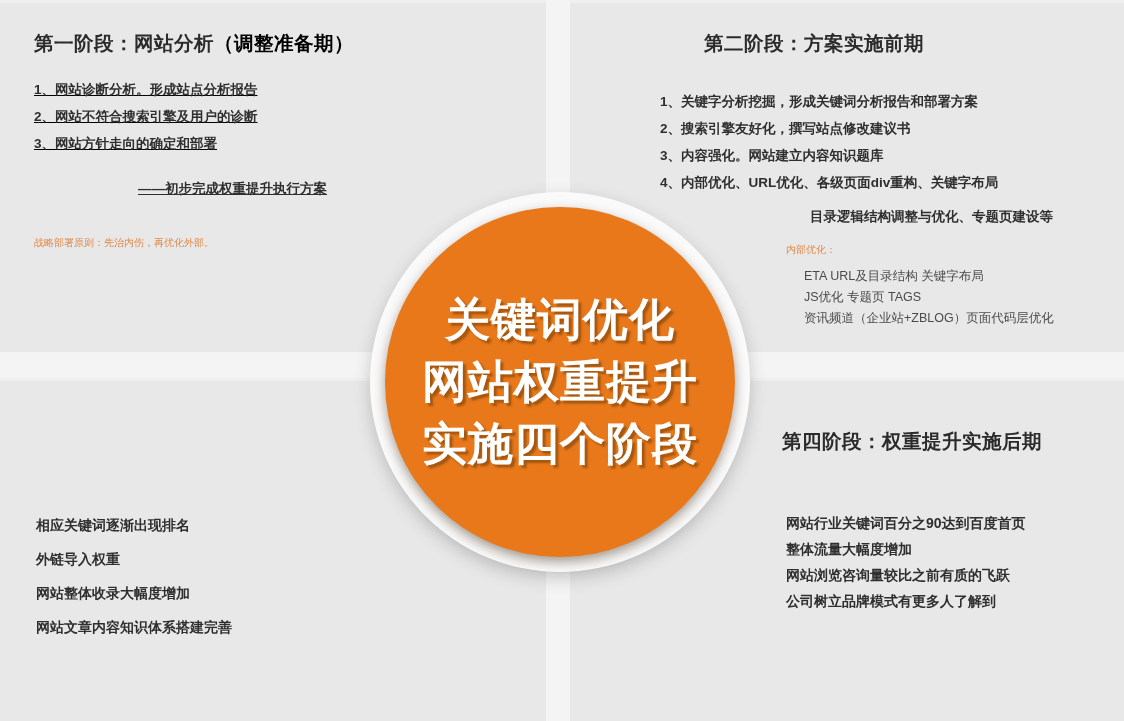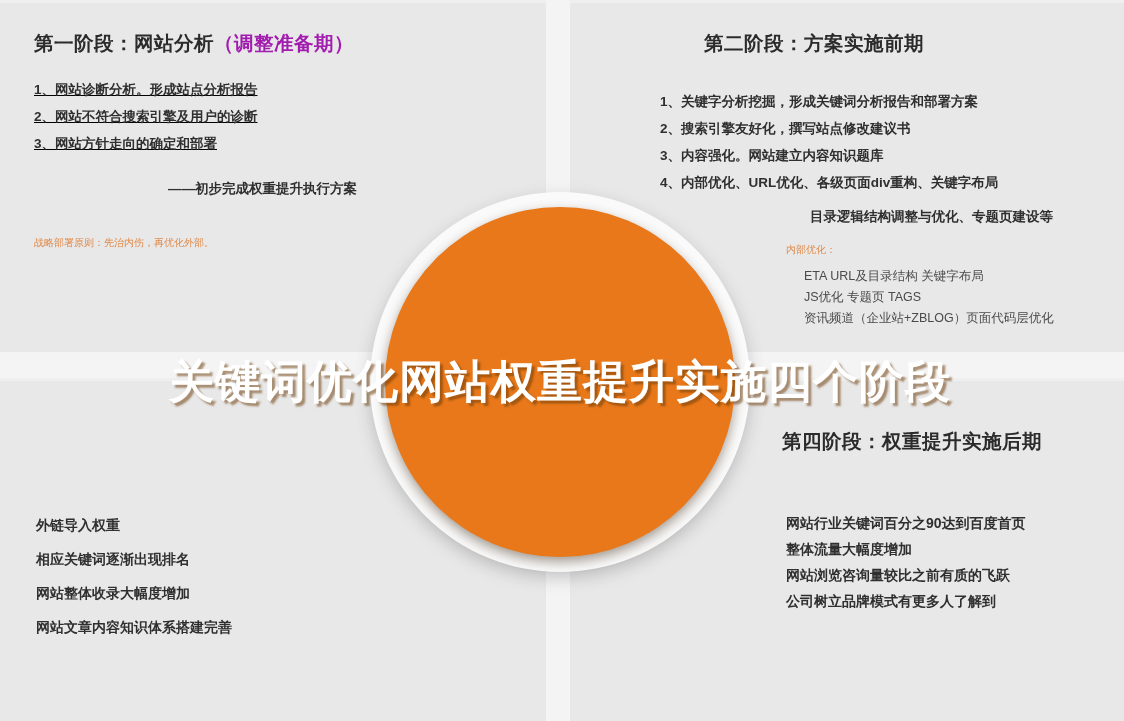--- a/index.html
+++ b/index.html
@@ -34,21 +34,21 @@
   
   .block{position:absolute;}
 
   .ph-title{
     font-size:19.5px;
     font-weight:bold;
     color:#2b2b2b;
     letter-spacing:0.5px;
     white-space:nowrap;
   }
-  .ph-title .accent{color:#a21caf;font-weight:bold;}
+  .ph-title .accent{color:#000000;font-weight:bold;}
 
   .num-list{list-style:none;margin:0;padding:0;}
   .num-list li{
     font-size:13.5px;
     font-weight:bold;
     color:#2f2f2f;
     line-height:27px;
     white-space:nowrap;
   }
   .sub-right{
@@ -86,21 +86,21 @@
     border-radius:50%;
     background:#fafafa;
     box-shadow:0 6px 16px rgba(80,80,80,0.28);
   }
   #circle{
     position:absolute;left:15px;top:15px;
     width:350px;height:350px;
     border-radius:50%;
     background:#e8781a;
     box-shadow:0 5px 12px rgba(60,40,20,0.45);
-    display:flex;flex-direction:row;
+    display:flex;flex-direction:column;
     align-items:center;justify-content:center;
   }
   #circle .cline{
     color:#ffffff;
     font-size:45px;
     font-weight:bold;
     line-height:62px;
     letter-spacing:1px;
     text-shadow:3px 3px 2px rgba(110,60,10,0.55);
     white-space:nowrap;
@@ -115,21 +115,21 @@
     <div class="block" style="left:34px;top:30px;">
       <div class="ph-title"><span>第一阶段：网站分析</span><span class="accent">（调整准备期）</span></div>
     </div>
     <div class="block" style="left:34px;top:76px;text-decoration:underline;">
       <ul class="num-list">
         <li>1、网站诊断分析。形成站点分析报告</li>
         <li>2、网站不符合搜索引擎及用户的诊断</li>
         <li>3、网站方针走向的确定和部署</li>
       </ul>
     </div>
-    <div class="block sub-right" style="left:168px;top:180px;">——初步完成权重提升执行方案</div>
+    <div class="block sub-right" style="left:138px;top:180px;text-decoration:underline;">——初步完成权重提升执行方案</div>
     <div class="block note-orange" style="left:34px;top:236px;">战略部署原则：先治内伤，再优化外部。</div>
   </div>
 
   <div class="quad q2">
     <div class="block" style="left:102px;top:30px;margin-left:32px;">
       <div class="ph-title"><span>第二阶段：方案实施前期</span><span class="accent"></span></div>
     </div>
     <div class="block" style="left:90px;top:88px;">
       <ul class="num-list">
         <li>1、关键字分析挖掘，形成关键词分析报告和部署方案</li>
@@ -145,22 +145,22 @@
         <li>ETA URL及目录结构 关键字布局</li>
         <li>JS优化 专题页 TAGS</li>
         <li>资讯频道（企业站+ZBLOG）页面代码层优化</li>
       </ul>
     </div>
   </div>
 
   <div class="quad q3">
     <div class="block" style="left:36px;top:130px;">
       <ul class="plain-list sp-wide">
+        <li>相应关键词逐渐出现排名</li>
         <li>外链导入权重</li>
-        <li>相应关键词逐渐出现排名</li>
         <li>网站整体收录大幅度增加</li>
         <li>网站文章内容知识体系搭建完善</li>
       </ul>
     </div>
   </div>
 
   <div class="quad q4">
     <div class="block" style="left:212px;top:50px;">
       <div class="ph-title"><span>第四阶段：权重提升实施后期</span><span class="accent"></span></div>
     </div>

